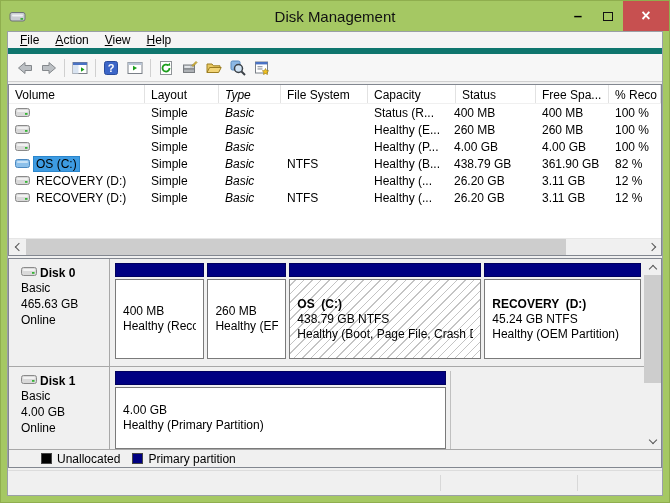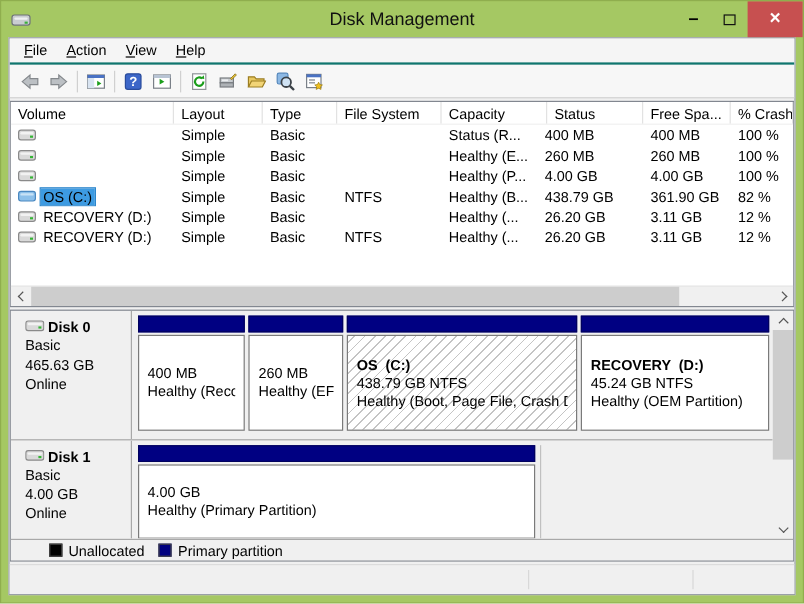--- a/index.html
+++ b/index.html
@@ -22,32 +22,32 @@
   .title-icon { margin-left:8px; display:flex; align-items:center; z-index:1; }
   .title-text { position:absolute; left:0; right:0; text-align:center; font-size:15px; color:#111; }
   .controls { margin-left:auto; display:flex; align-self:stretch; z-index:1; }
   .ctrl { width:30px; display:flex; align-items:center; justify-content:center; cursor:default; }
   .ctrl-min-glyph { font-size:15px; font-weight:bold; line-height:10px; }
   .ctrl-max-glyph { width:10px; height:9px; border:1.5px solid #111; }
   .ctrl.close { width:46px; background:#c75050; color:#fff; font-size:16px; font-weight:bold; }
   
   .client { flex:1; margin:0 6px 6px 6px; background:#f0f0f0; display:flex; flex-direction:column; overflow:hidden; border:1px solid #9aa0a6; }
   
-  .menubar { height:22px; background:#f5f5f5; display:flex; align-items:center; padding-left:4px; border-bottom:2px solid #0f766e; flex:0 0 auto; }
+  .menubar { height:22px; background:#f5f5f5; display:flex; align-items:center; padding-left:4px; border-bottom:6px solid #0f766e; flex:0 0 auto; }
   .menu-item { padding:3px 8px; }
   .menu-item::first-letter { text-decoration:underline; }
   
   .toolbar { height:28px; background:#f7f7f7; display:flex; align-items:center; padding-left:5px; border-bottom:1px solid #cfcfcf; flex:0 0 auto; }
   .tool-btn { width:24px; height:22px; display:flex; align-items:center; justify-content:center; }
   .tool-sep { width:1px; height:18px; background:#d0d0d0; margin:0 3px; }
   
   .table-panel { height:172px; background:#fff; border:1px solid #828790; margin-top:2px; display:flex; flex-direction:column; flex:0 0 auto; overflow:hidden; }
   .lv-header { display:flex; height:19px; flex:0 0 auto; border-bottom:1px solid #f0f0f0; }
   .lv-hcell { padding:3px 4px 0 6px; border-right:1px solid #e2e2e2; white-space:nowrap; overflow:hidden; }
-  .c0{width:136px;} .c1{width:74px;} .c2{width:62px;} .c3{width:87px;}
+  .c0{width:136px;} .c1{width:74px;} .c2{width:62px;font-style:italic;} .c3{width:87px;}
   .c4{width:80px;} .c5{width:88px;} .c6{width:73px;} .c7{flex:1;}
   .lv-row { display:flex; height:17px; align-items:center; flex:0 0 auto; }
   .lv-cell { padding:0 4px 0 6px; white-space:nowrap; overflow:hidden; height:17px; display:flex; align-items:center; }
   .vol-ic { display:flex; align-items:center; margin-right:4px; flex:0 0 auto; }
   .vol-label { padding:0 2px; white-space:pre; }
   .vol-label.sel { background:#3d9be2; outline:1px solid #2b86cc; }
   .lv-filler { flex:1; }
   
   .hscroll { height:17px; background:#f0f0f0; display:flex; align-items:stretch; flex:0 0 auto; border-top:1px solid #e6e6e6; }
   .sc-btn { width:17px; display:flex; align-items:center; justify-content:center; }
@@ -204,21 +204,21 @@
 
     <div class="table-panel">
       <div class="lv-header">
         <div class="lv-hcell c0">Volume</div>
         <div class="lv-hcell c1">Layout</div>
         <div class="lv-hcell c2">Type</div>
         <div class="lv-hcell c3">File System</div>
         <div class="lv-hcell c5">Capacity</div>
         <div class="lv-hcell c4">Status</div>
         <div class="lv-hcell c6">Free Spa...</div>
-        <div class="lv-hcell c7">% Crash</div>
+        <div class="lv-hcell c7">% Reco</div>
       </div>
 
       <div class="lv-row">
         <div class="lv-cell c0">
           <span class="vol-ic">
               <svg width="15" height="11" viewBox="0 0 15 11">
                 <rect x="0.5" y="1.5" width="14" height="8" rx="2" fill="#d9d9d9" stroke="#8a8a8a"></rect>
                 <rect x="2" y="3" width="11" height="2" rx="1" fill="#f2f2f2"></rect>
                 <rect x="10" y="6" width="2.5" height="1.8" fill="#35b535"></rect>
               </svg>

